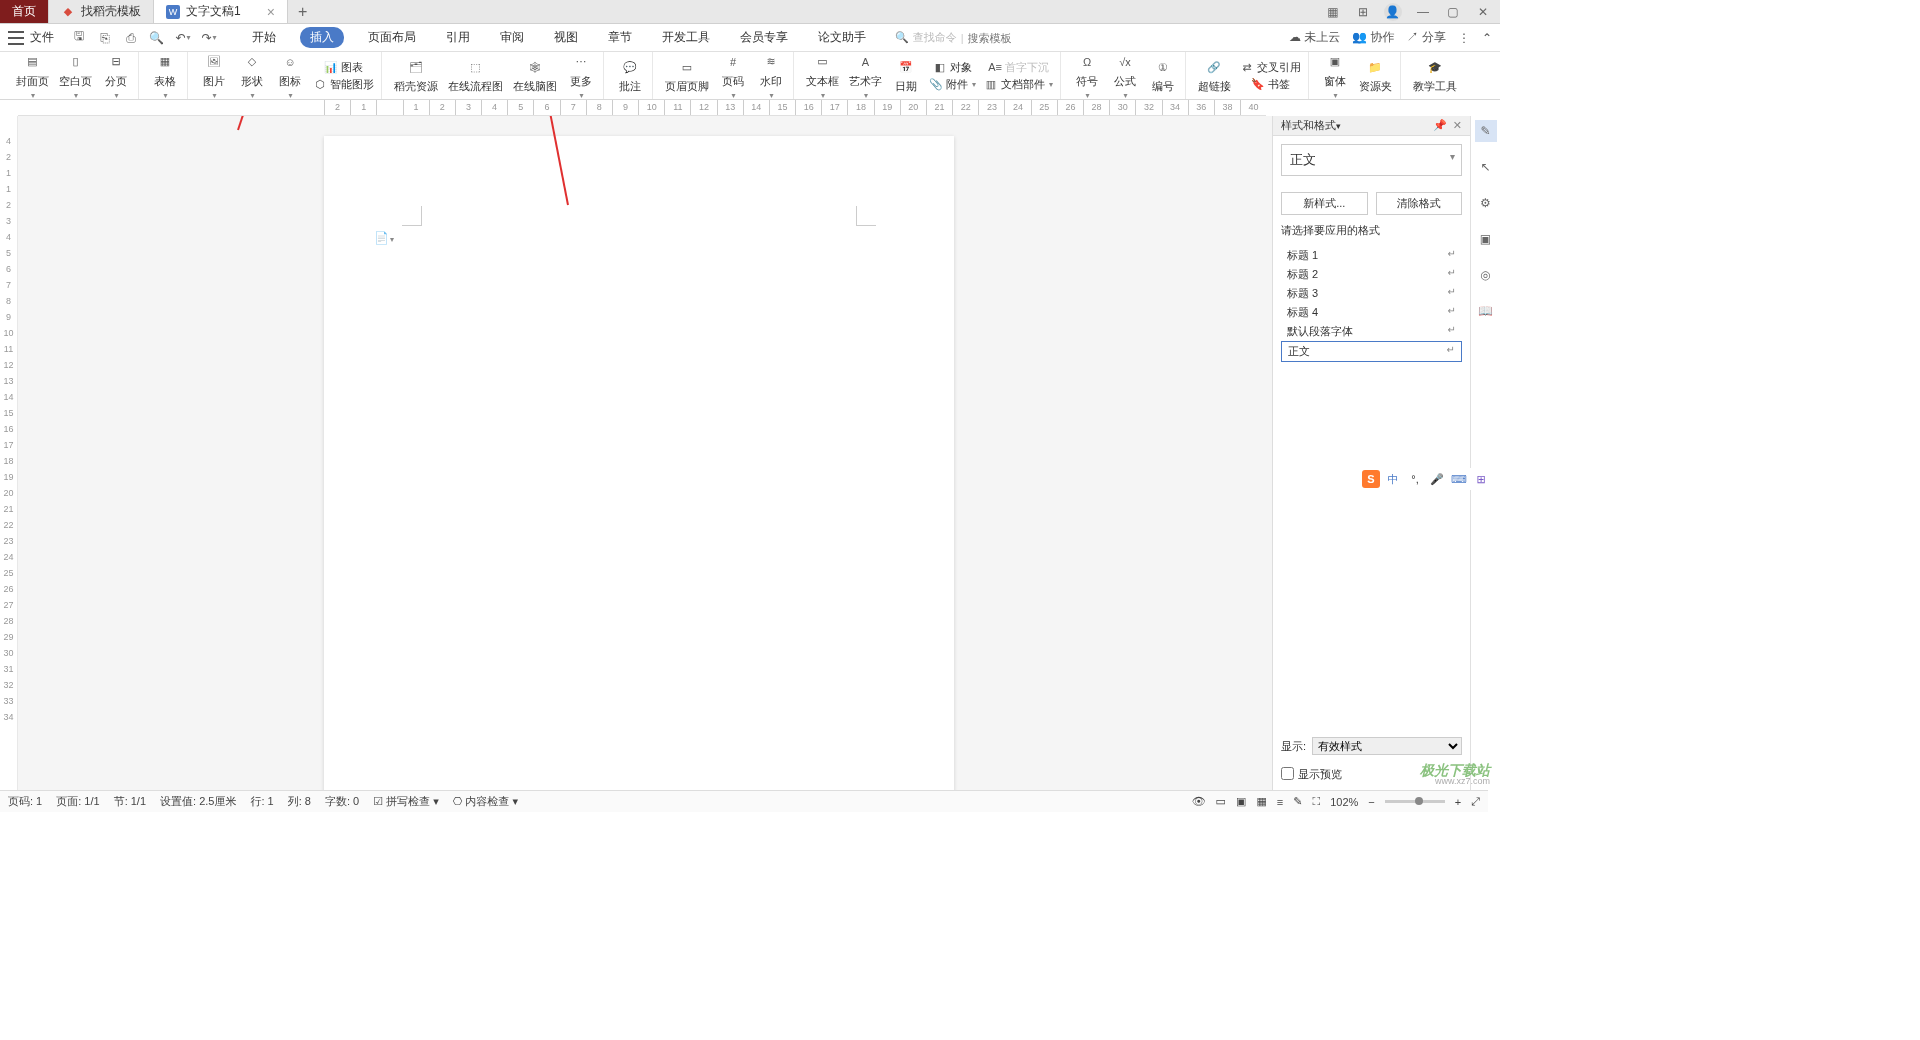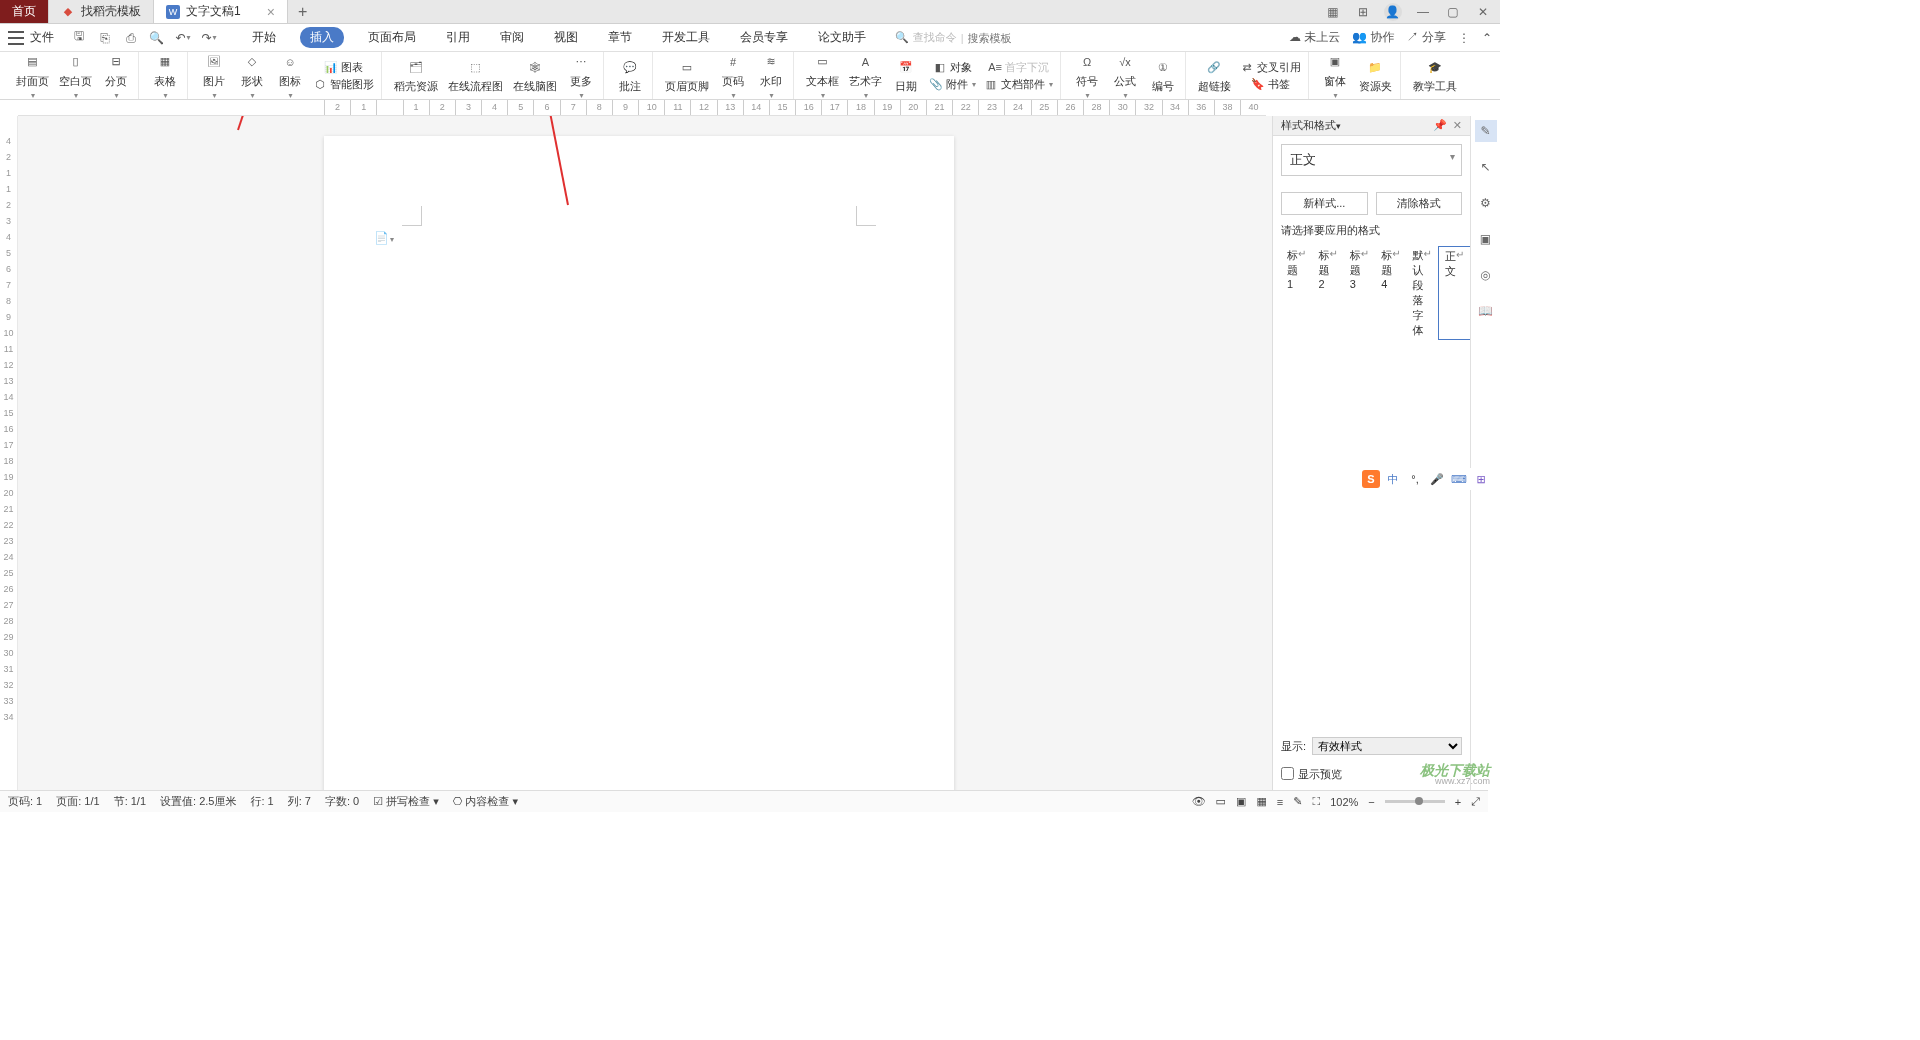--- a/index.html
+++ b/index.html
@@ -63,21 +63,21 @@
 
 .side-panel { width: 198px; background:#fff; border-left:1px solid #ddd; display:flex; flex-direction:column; }
 .side-header { height: 20px; display:flex; align-items:center; padding:0 8px; background:#f0f0f0; border-bottom:1px solid #ddd; font-size:11px; }
 .side-header .sp { margin-left:auto; display:flex; gap:6px; color:#888; }
 .side-body { padding: 8px; flex:1; display:flex; flex-direction:column; gap:8px; }
 .style-select { border:1px solid #ccc; padding: 6px 8px; font-size:13px; position:relative; }
 .style-select::after { content:"▾"; position:absolute; right:6px; color:#888; font-size:10px; }
 .btn-row { display:flex; gap:8px; }
 .btn { flex:1; border:1px solid #ccc; padding: 3px 0; text-align:center; font-size:11px; cursor:pointer; background:#fff;margin-top:8px; }
 .style-list-label { font-size:11px; color:#333; }
-.style-list { display:flex; flex-direction:row; }
+.style-list { display:flex; flex-direction:column; }
 .style-item { display:flex; justify-content:space-between; padding: 2px 6px; font-size:11px; cursor:pointer; }
 .style-item.active { border:1px solid #4a7ac7; }
 .style-item .ret { color:#888; font-size:10px; }
 .display-row { display:flex; align-items:center; gap:6px; font-size:11px; margin-top:auto; padding-top:6px; }
 .display-row select { flex:1; font-size:11px; border:1px solid #ccc; padding:1px; }
 .preview-row { display:flex; align-items:flex-start; gap:4px; font-size:11px; padding-top:4px; }
 
 
 .icon-rail { width: 30px; border-left:1px solid #e0e0e0; display:flex; flex-direction:column; align-items:center; padding-top:4px; gap:14px; }
 .icon-rail .rail-btn { width:22px; height:22px; display:flex; align-items:center; justify-content:center; cursor:pointer; color:#666; }
@@ -512,21 +512,21 @@
   <span class="ime-btn" style="color:#4a7ac7;">⌨</span>
   <span class="ime-btn" style="color:#7a5bc7;">⊞</span>
 </div>
 
 <div class="status-bar">
   <span>页码: 1</span>
   <span>页面: 1/1</span>
   <span>节: 1/1</span>
   <span>设置值: 2.5厘米</span>
   <span>行: 1</span>
-  <span>列: 7</span>
+  <span>列: 8</span>
   <span>字数: 0</span>
   <span>☑ <span>拼写检查</span> ▾</span>
   <span>⎔ <span>内容检查</span> ▾</span>
   <div class="sb-right">
     <span>👁</span>
     <span>▭</span>
     <span>▣</span>
     <span>▦</span>
     <span>≡</span>
     <span>✎</span>

